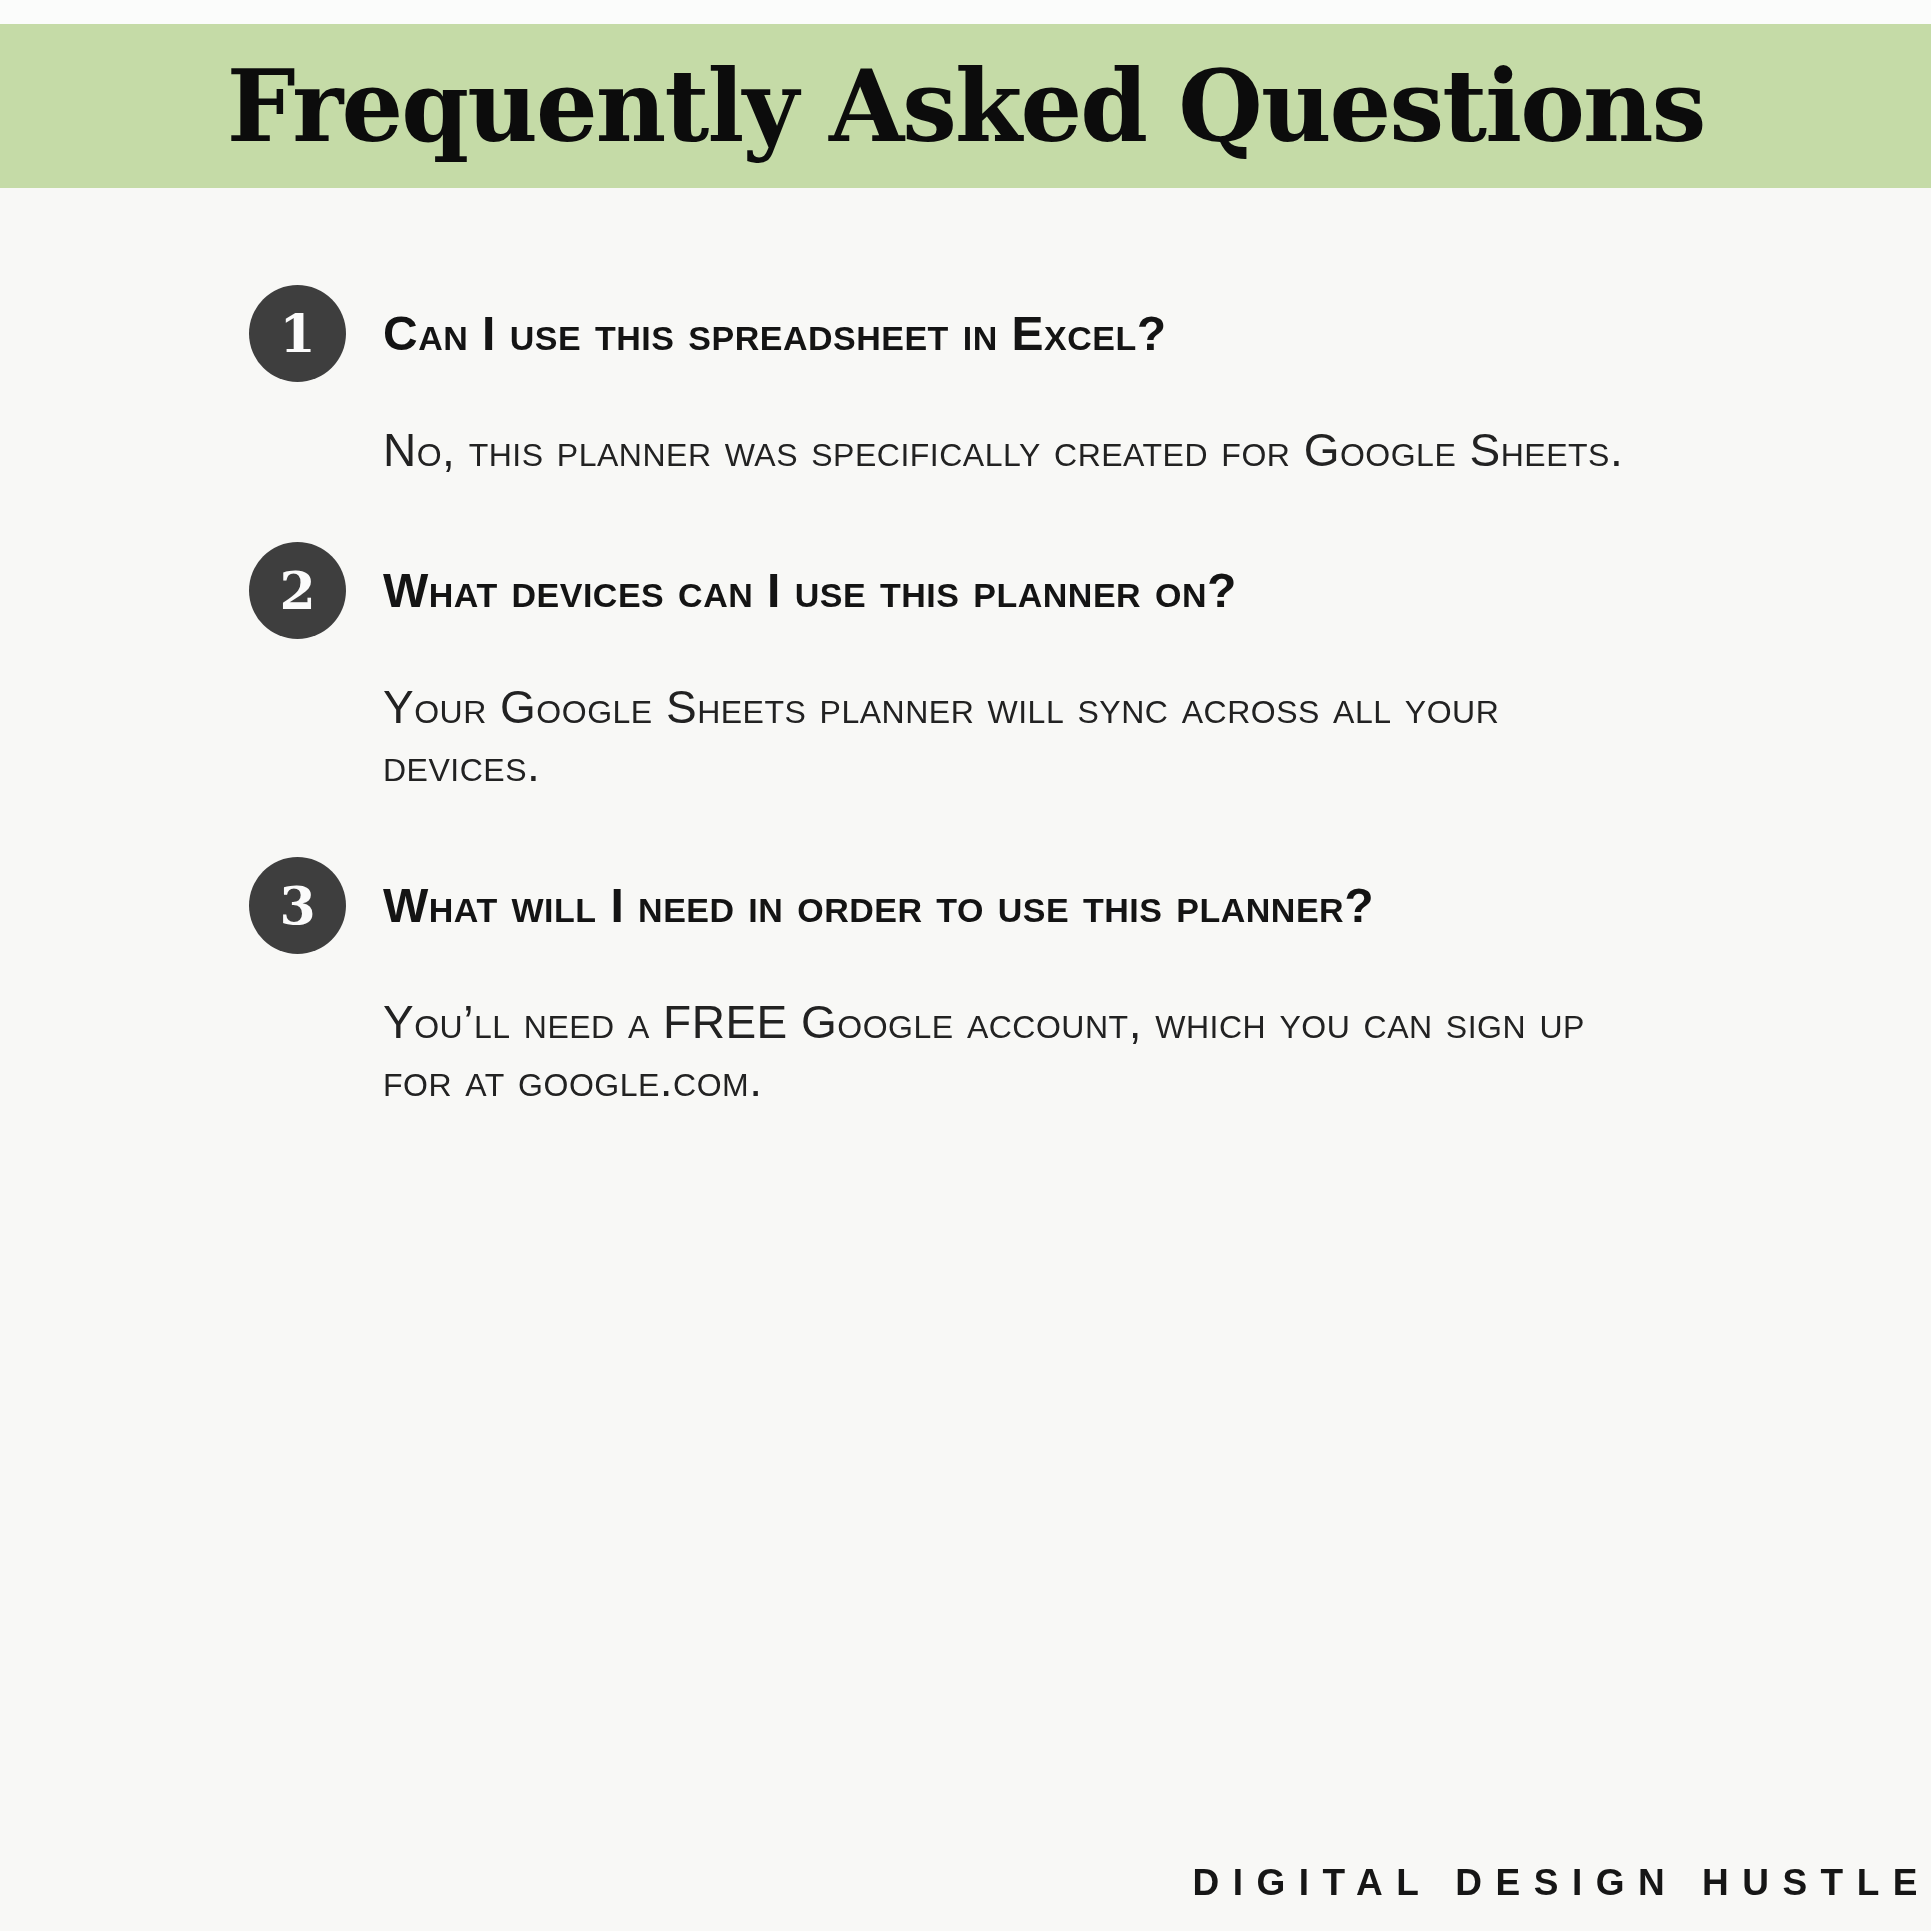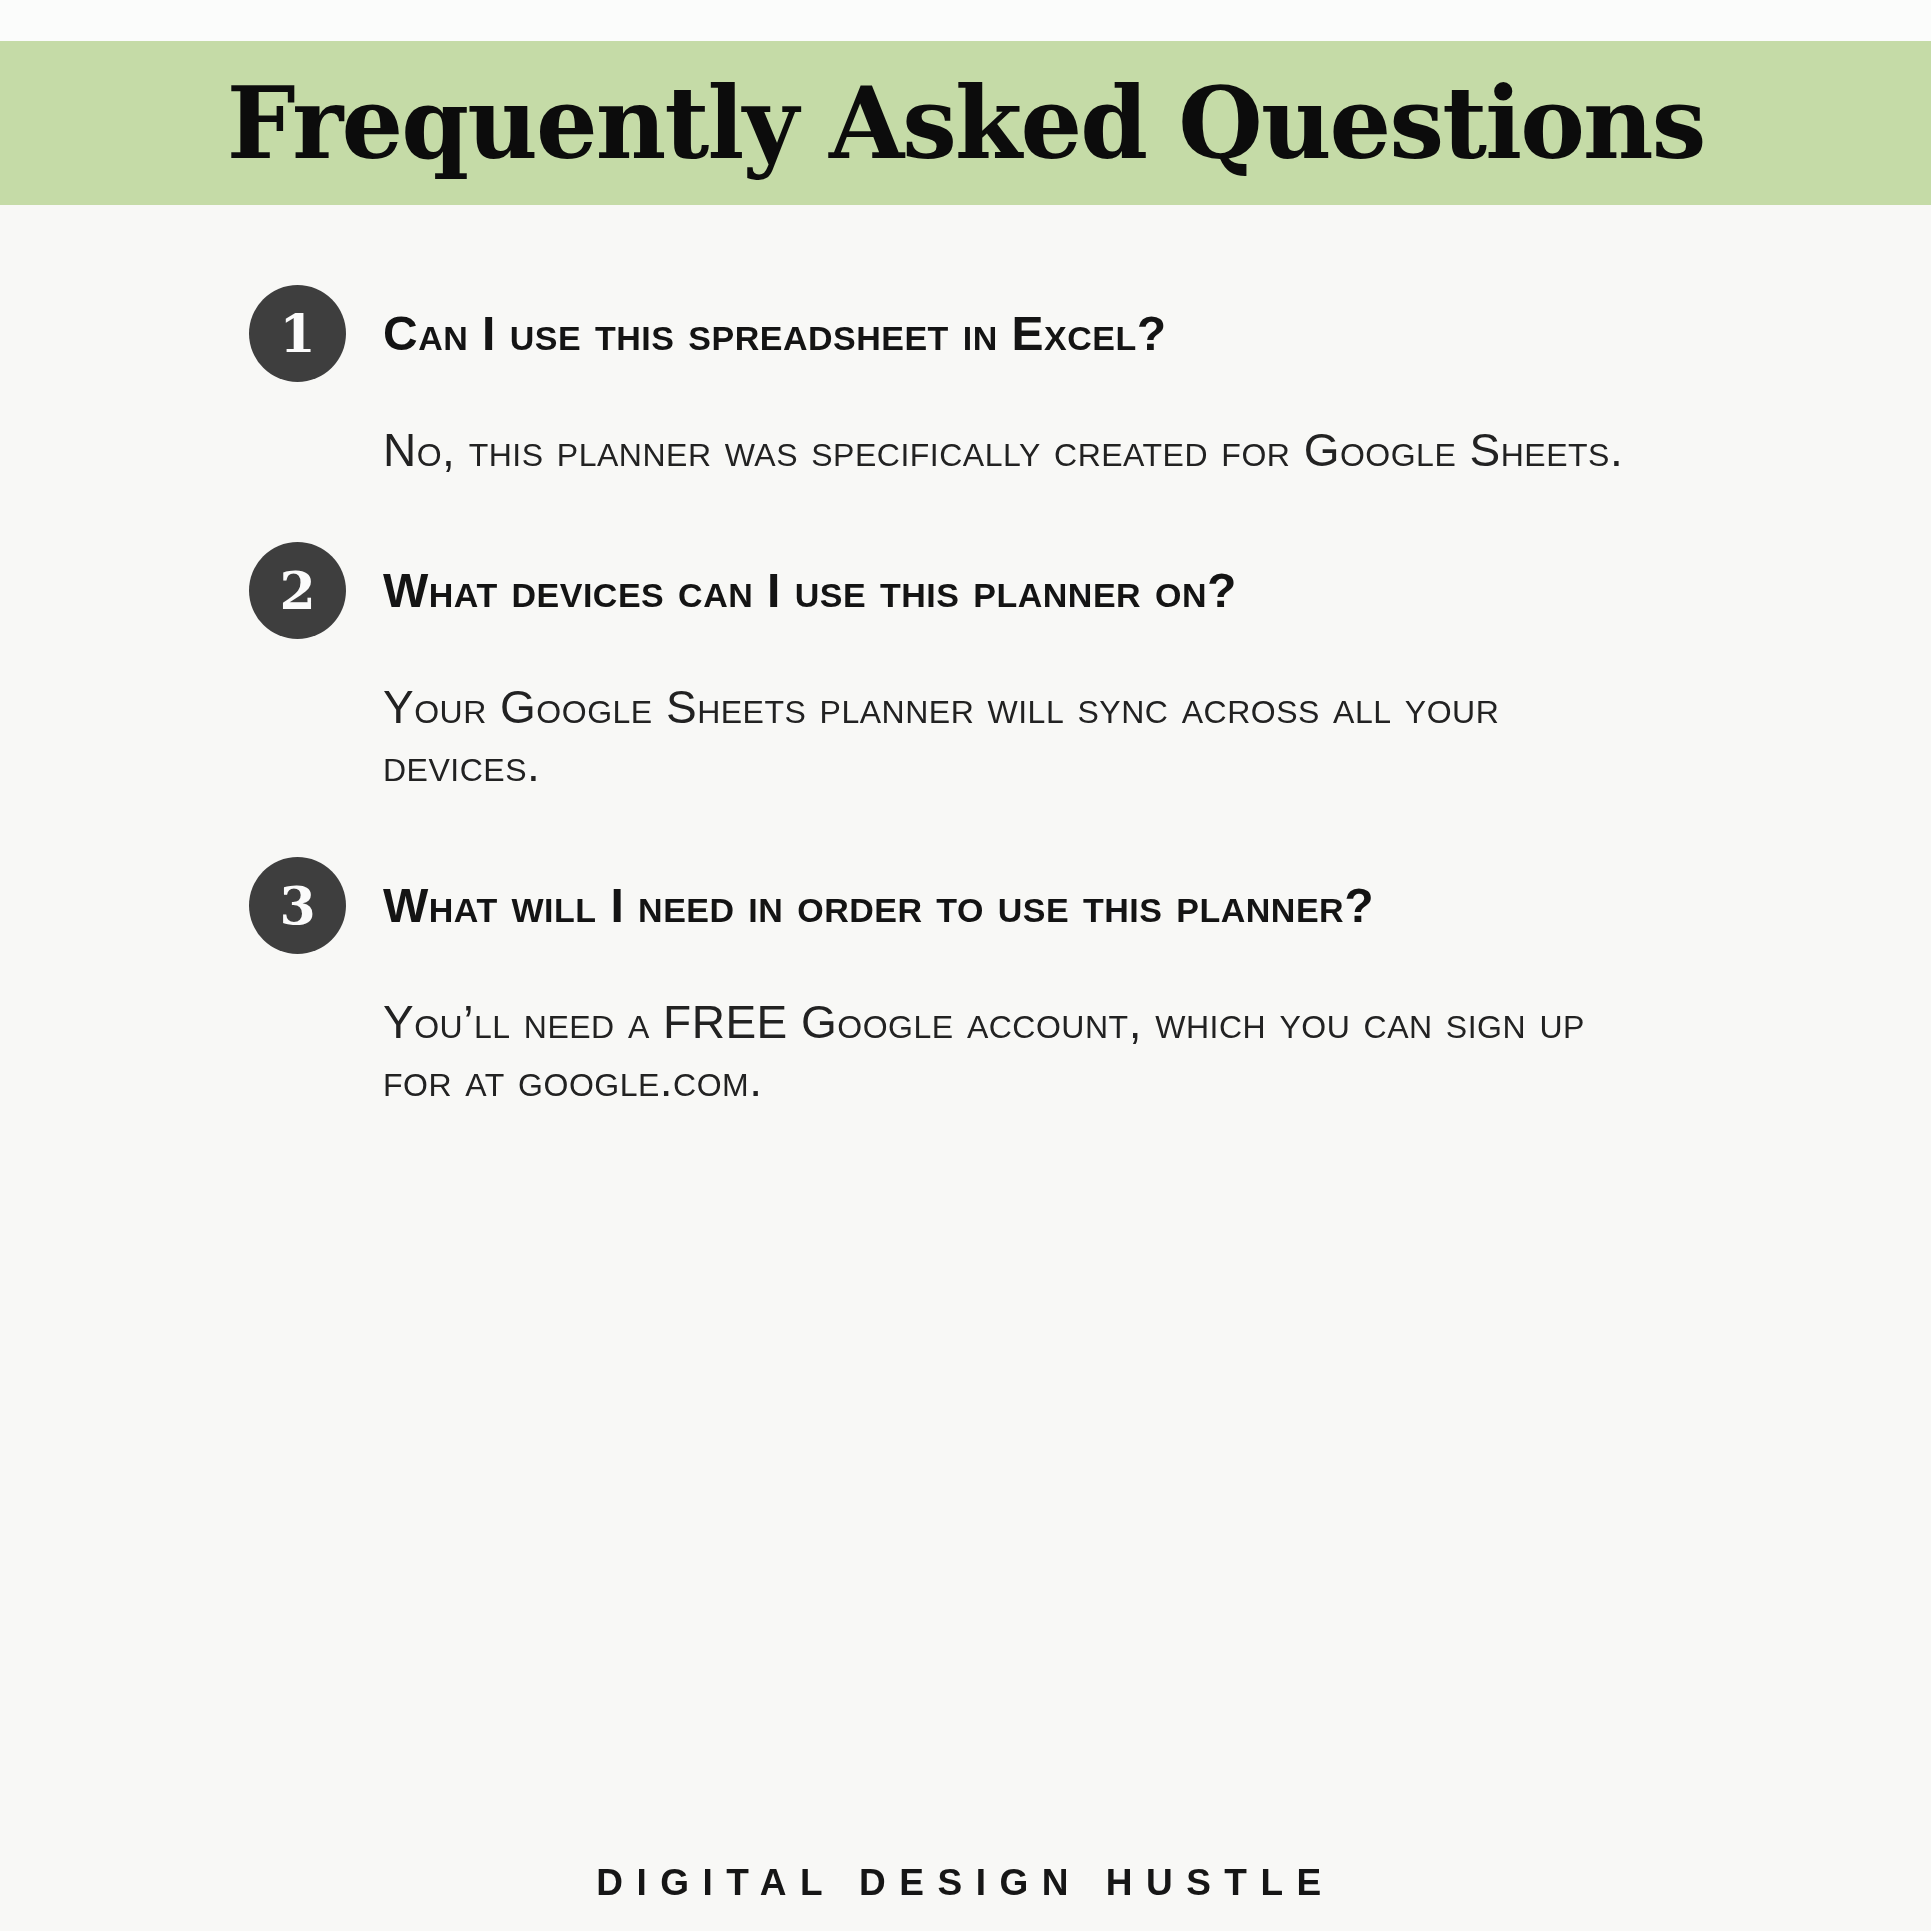--- a/index.html
+++ b/index.html
@@ -17,21 +17,21 @@
     color: #1d1d1d;
   }
   .top-strip {
     position: absolute;
     top: 0; left: 0; right: 0;
     height: 41px;
     background: #fbfcfb;
   }
   .banner {
     position: absolute;
-    top: 41px; left: 0; right: 0;
+    top: 24px; left: 0; right: 0;
     height: 164px;
     background: #c5dba7;
     display: flex;
     align-items: center;
     justify-content: center;
   }
   .banner-title {
     font-family: "DejaVu Serif", serif;
     font-weight: bold;
     font-size: 100px;
@@ -85,21 +85,21 @@
     line-height: 58px;
     font-variant: small-caps;
     letter-spacing: 0.5px;
     color: #222;
   }
   .answers p:last-child { margin-bottom: 0; }
   .footer {
     position: absolute;
     top: 1862px;
     left: 0; right: 0;
-    text-align: center;
+    text-align: right;
     font-size: 37px;
     font-weight: bold;
     letter-spacing: 13.5px;
     color: #161616;
     white-space: nowrap;
   }
 </style>
 </head>
 <body>
 

